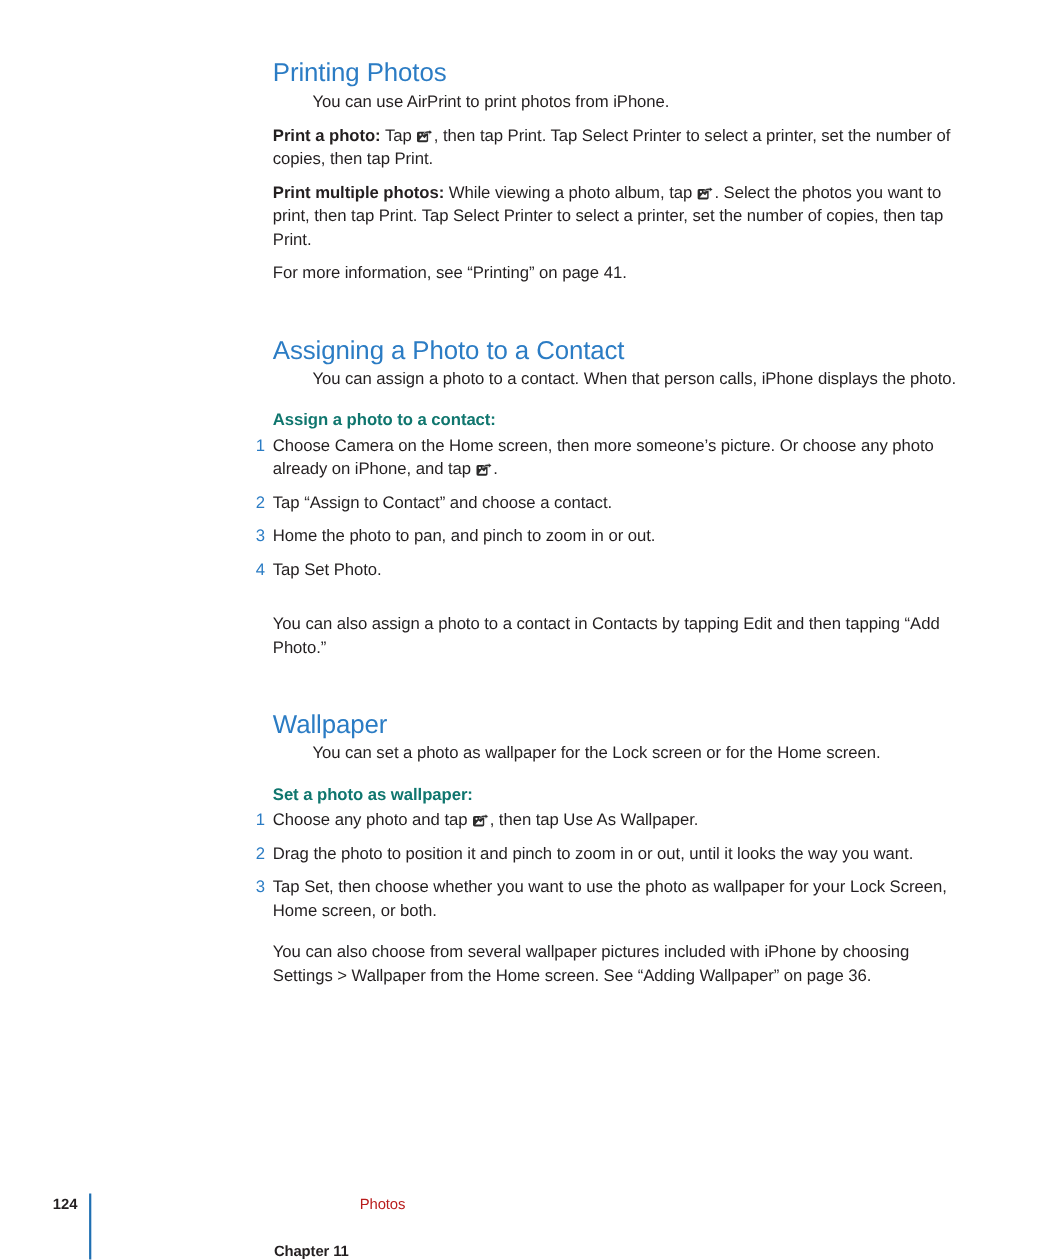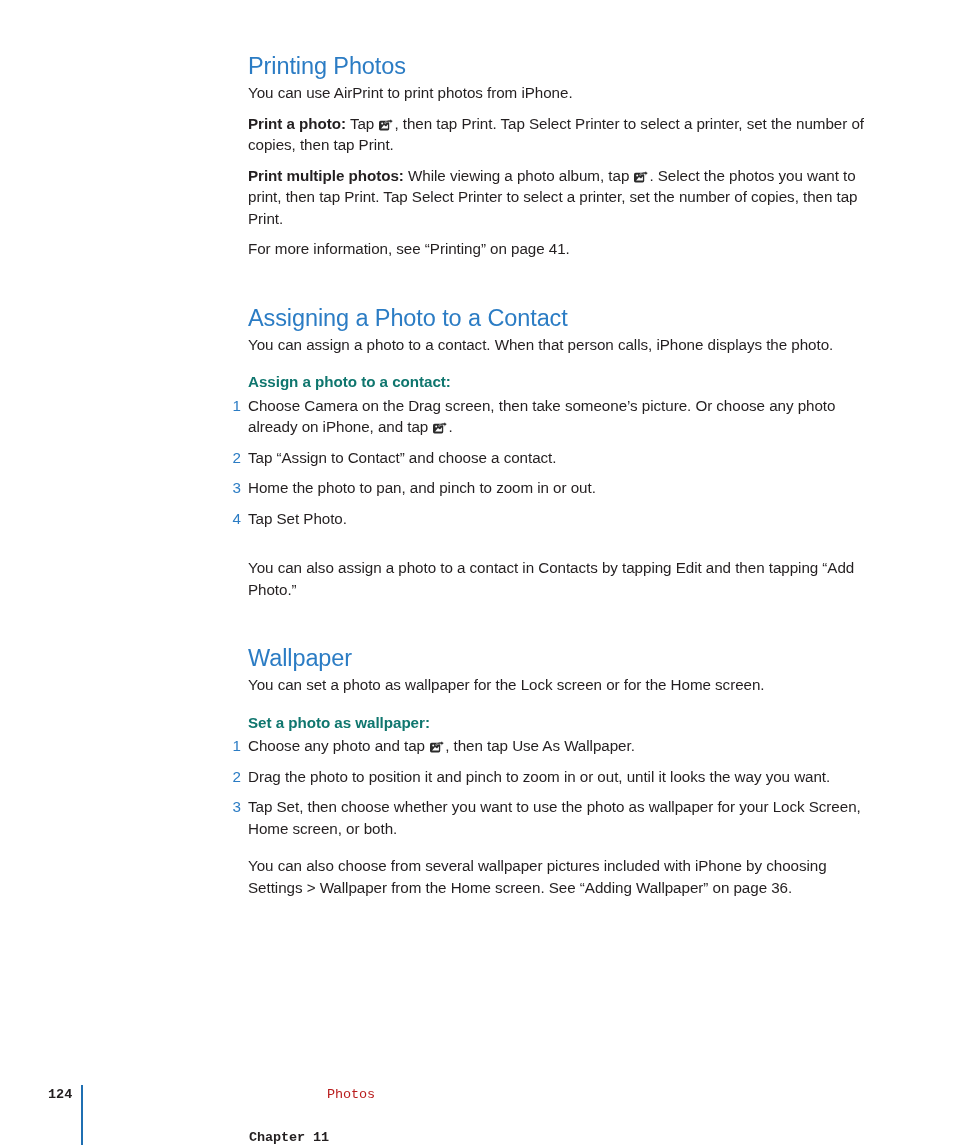--- a/index.html
+++ b/index.html
@@ -48,20 +48,21 @@
     color: #231f20;
     letter-spacing: -0.05px;
   }
 
   p.body + p.body {
     margin-top: 9px;
   }
 
   p.lead {
     margin-top: 0;
+    margin-left: 36px;
   }
 
   .run-in {
     font-weight: bold;
   }
 
   .spacer-lg { height: 44px; }
   .spacer-md { height: 28px; }
   .spacer-sm { height: 16px; }
 
@@ -123,21 +124,20 @@
   }
   .glyph-share svg { display: block; }
 
   
   .footer {
     position: absolute;
     left: 0;
     top: 1085px;
     width: 954px;
     height: 60px;
-    font-family: Liberation Mono, monospace;
   }
   .folio {
     position: absolute;
     left: 48px;
     top: 2px;
     font-size: 13.5px;
     font-weight: bold;
     color: #231f20;
     letter-spacing: 0px;
   }
@@ -205,21 +205,21 @@
     <h2 class="section-title">Assigning a Photo to a Contact</h2>
 
     <p class="body lead">You can assign a photo to a contact. When that person calls, iPhone displays the photo.</p>
 
     <div class="spacer-sm"></div>
 
     <h3 class="task">Assign a photo to a contact:</h3>
 
     <ol class="steps">
       <li>
-        <span class="step-num">1</span><span>Choose Camera on the Drag screen, then take someone’s picture. Or choose any photo already on iPhone, and tap </span><span class="glyph-share"><svg width="14" height="12" viewBox="0 0 14 12" xmlns="http://www.w3.org/2000/svg">
+        <span class="step-num">1</span><span>Choose Camera on the Home screen, then more someone’s picture. Or choose any photo already on iPhone, and tap </span><span class="glyph-share"><svg width="14" height="12" viewBox="0 0 14 12" xmlns="http://www.w3.org/2000/svg">
               <rect x="0" y="1.8" width="10.2" height="9.6" rx="1.6" fill="#2b2b2b"></rect>
               <path d="M2.1 9.6 L5.0 5.9 L7.0 7.6 L8.9 5.2 L8.9 9.6 Z" fill="#ffffff"></path>
               <circle cx="3.2" cy="4.4" r="1.0" fill="#ffffff"></circle>
               <path d="M5.9 3.4 C7.6 1.1 9.8 0.9 11.2 1.1 L11.2 0 L14 2.2 L11.2 4.4 L11.2 3.1 C9.5 2.9 7.4 3.2 5.9 4.6 Z" fill="#2b2b2b" stroke="#ffffff" stroke-width="0.55" stroke-linejoin="round"></path>
             </svg></span><span>.</span>
       </li>
       <li>
         <span class="step-num">2</span><span>Tap “Assign to Contact” and choose a contact.</span>
       </li>
       <li>

